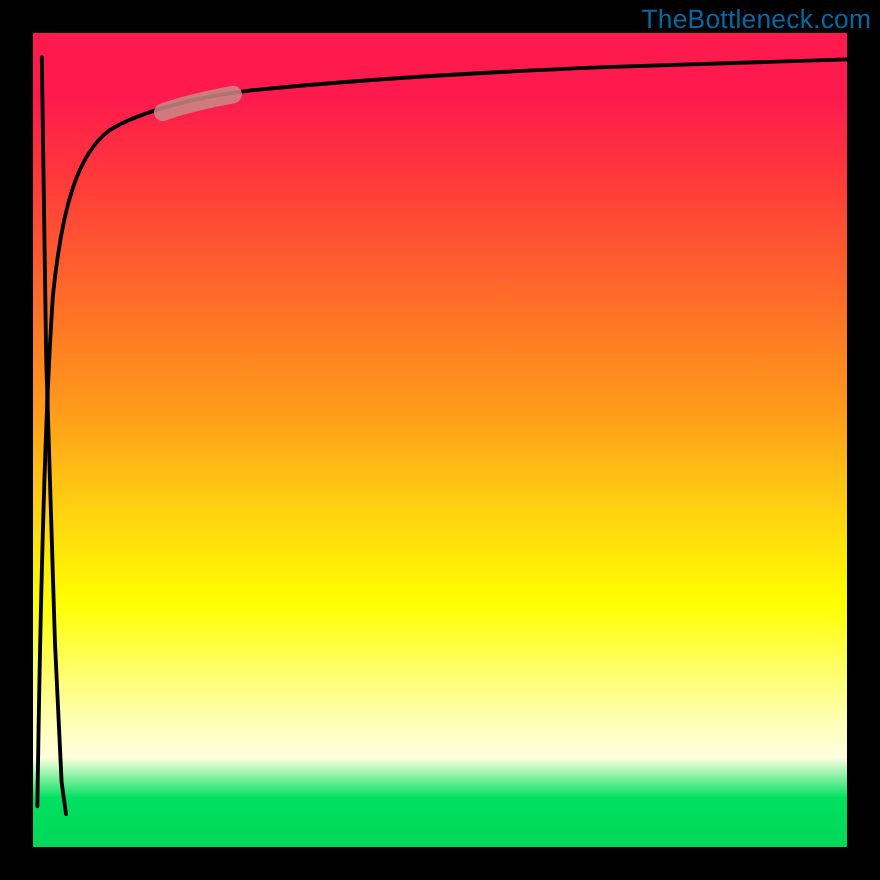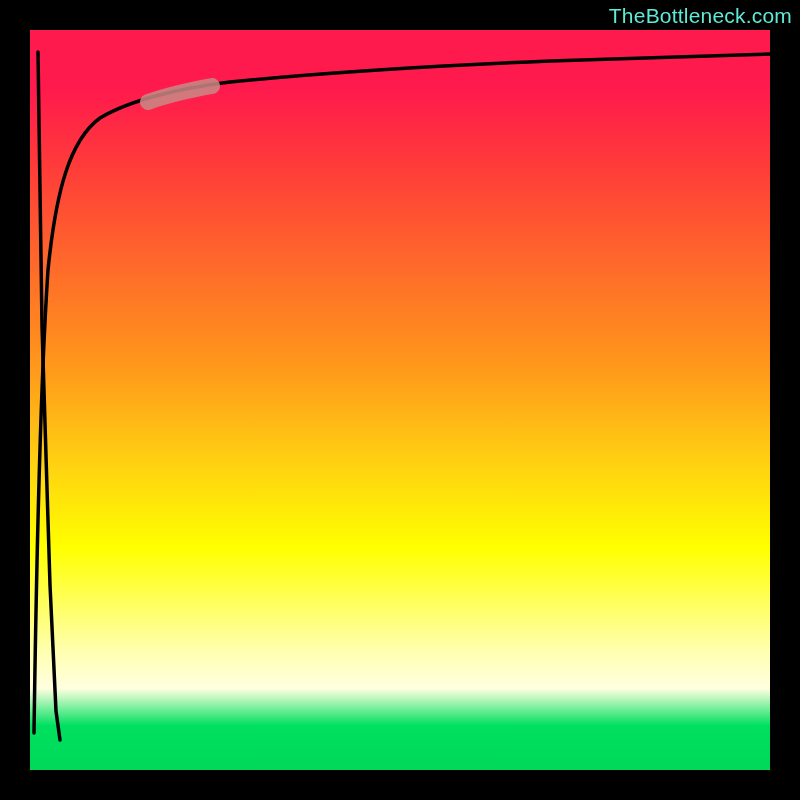--- a/index.html
+++ b/index.html
@@ -48,22 +48,22 @@
     position: absolute;
     left: 0;
     top: 0;
     width: 100%;
     height: 100%;
   }
   .watermark {
     position: absolute;
     top: 4px;
     right: 8px;
-    color: #5eead4;
-    font-size: 21px;
+    color: #0369a1;
+    font-size: 24px;
     font-weight: 400;
     letter-spacing: 0.2px;
   }
 </style>
 </head>
 <body>
 
 <div class="stage">
 
   <div class="plot-frame">

